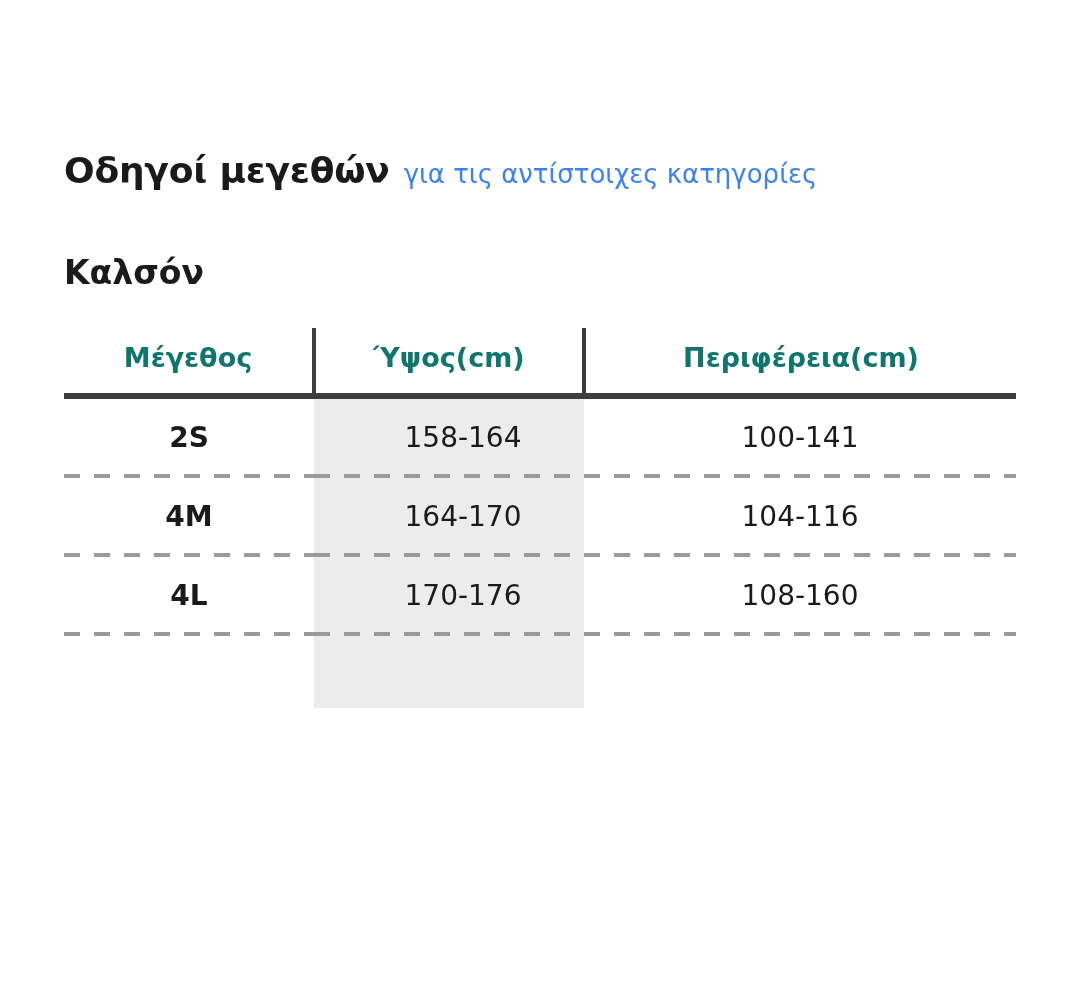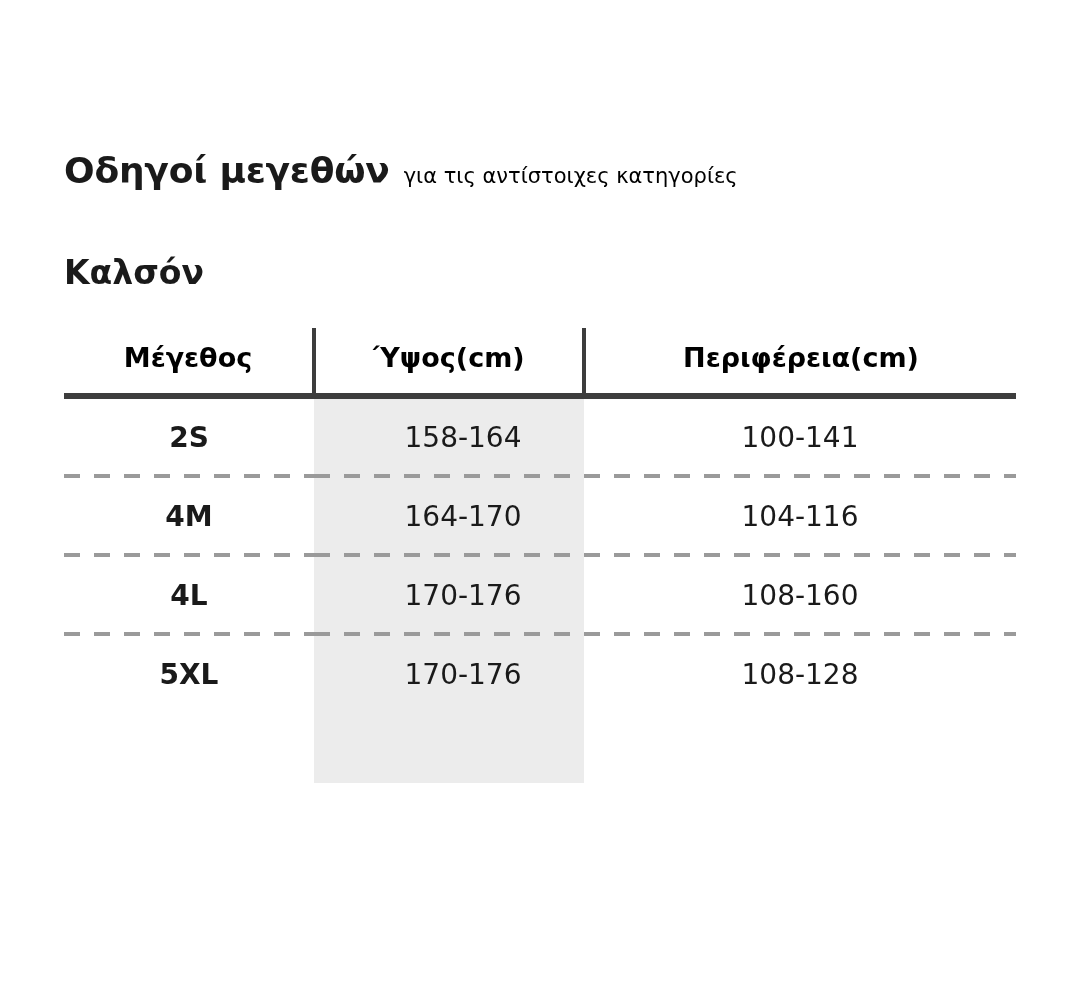--- a/index.html
+++ b/index.html
@@ -31,23 +31,23 @@
     text-align: center;
   }
   .title-main {
     font-size: 36px;
     font-weight: bold;
     letter-spacing: -0.2px;
     color: #1a1a1a;
     white-space: nowrap;
   }
   .title-sub {
-    font-size: 21px;
+    font-size: 26px;
     font-weight: normal;
-    color: #000000;
+    color: #3b82f6;
     white-space: nowrap;
   }
 
   .section-title {
     font-size: 33px;
     font-weight: bold;
     color: #1a1a1a;
     margin-bottom: 36px;
     margin-top: 48px;
   }
@@ -61,21 +61,21 @@
 
   .size-table col.c-size { width: 250px; }
   .size-table col.c-height { width: 270px; }
   .size-table col.c-chest  { width: 432px; }
 
   .size-table thead th {
     font-size: 27px;
     font-weight: bold;
     text-align: center;
     padding: 14px 0 20px 0;
-    color: #000000;
+    color: #0f766e;
     background: transparent;
   }
   .size-table thead th.col-height,
   .size-table thead th.col-chest {
     border-left: 4px solid #3d3d3d;
   }
 
   .head-underline td {
     padding: 0;
     height: 6px;
@@ -198,25 +198,20 @@
             <div class="dash"></div>
           </td>
         <td class="cell-height-div">
             <div class="dash"></div>
           </td>
         <td>
             <div class="dash"></div>
           </td>
       </tr>
 
-      <tr>
-        <td class="cell-size">5XL</td>
-        <td class="cell-height">170-176</td>
-        <td class="cell-chest">108-128</td>
-      </tr>
 
       <tr class="bottom-pad">
         <td></td>
         <td class="cell-height"></td>
         <td></td>
       </tr>
 
     </tbody>
   </table>
 

